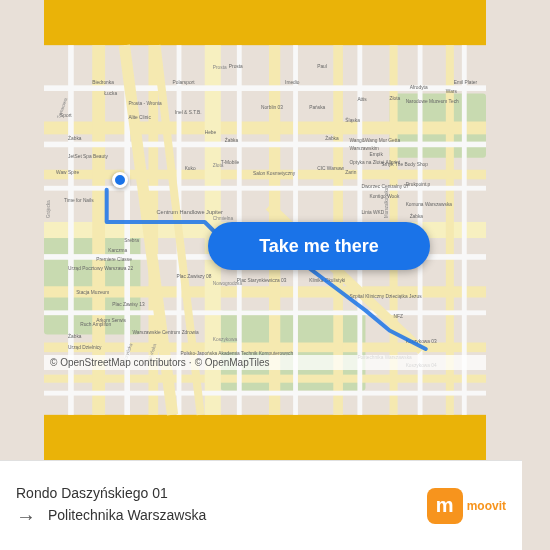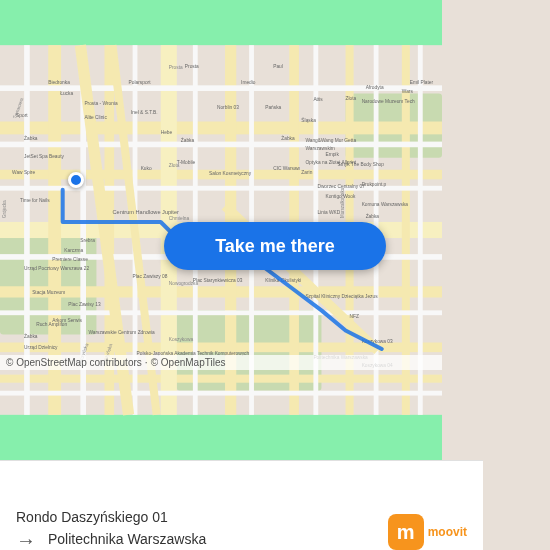--- a/index.html
+++ b/index.html
@@ -3,21 +3,22 @@
   <meta charset="utf-8">
   <style>
     * { margin: 0; padding: 0; box-sizing: border-box; }
     body { width: 550px; height: 550px; overflow: hidden; font-family: Arial, sans-serif; background: #e8e0d8; }
 
     #map-container {
       position: relative;
       width: 442px;
       height: 460px;
       overflow: hidden;
-      background: #86efac;
+      background: #eab308;
+      margin-left: 44px;
     }
 
     
     .map-bg {
       position: absolute;
       top: 0; left: 0;
       width: 100%; height: 100%;
     }
 
     
@@ -94,25 +95,25 @@
       top: 9px;
       left: 9px;
       transform: rotate(45deg);
     }
 
     
     #bottom-bar {
       position: absolute;
       bottom: 0;
       left: 0;
-      width: 483px;
+      width: 522px;
       height: 90px;
       background: white;
       display: flex;
-      align-items: flex-end;
+      align-items: center;
       justify-content: space-between;
       padding: 0 16px;
       border-top: 1px solid #e0e0e0;
     }
 
     .bottom-left {
       display: flex;
       flex-direction: column;
       gap: 2px;
     }

